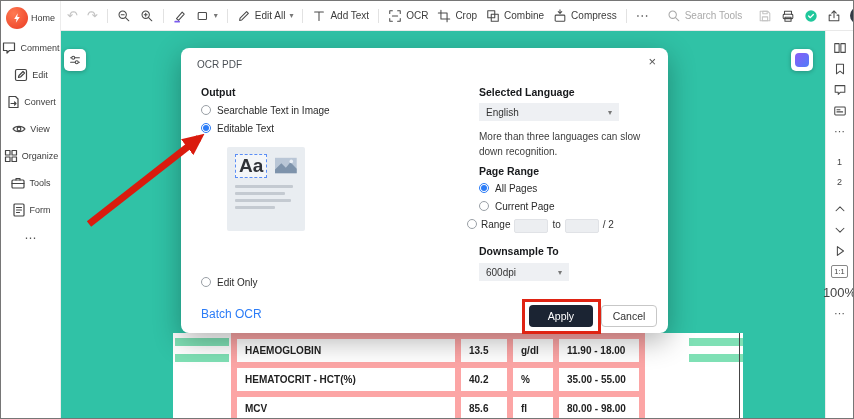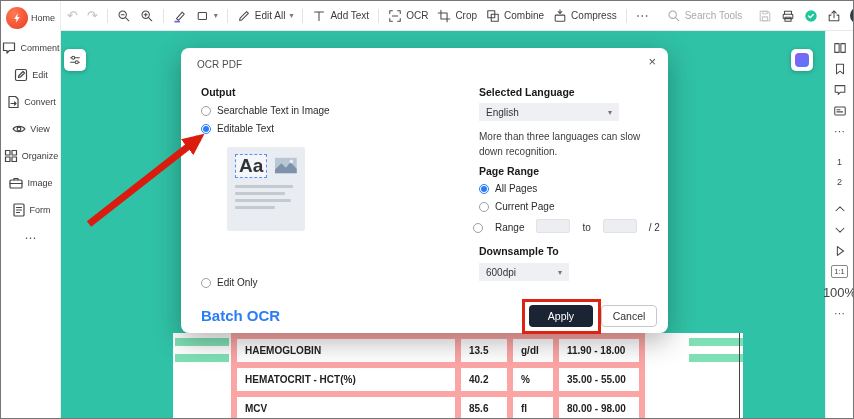--- a/index.html
+++ b/index.html
@@ -47,33 +47,33 @@
   .stripe { position:absolute; height:8px; background:#7fe0b5; }
   .page-edge { position:absolute; left:566px; top:0; bottom:0; width:1px; background:#454545; }
   .doc-table { position:absolute; left:58px; top:0; border-collapse:collapse; table-layout:fixed; }
   .doc-table td { border:6px solid #fca5a5; font-size:10px; font-weight:bold; color:#222; padding:6px 8px; height:28px; overflow:hidden; white-space:nowrap; }
 
   
   .dialog { position:absolute; left:120px; top:17px; width:487px; height:285px; background:#fff; border-radius:8px; box-shadow:0 8px 28px rgba(0,0,0,.3); font-size:10px; color:#333; z-index:10; }
   .dlg-title { position:absolute; left:16px; top:11px; font-size:10px; color:#4a4f55; }
   .dlg-close { position:absolute; right:12px; top:6px; font-size:13px; color:#555; cursor:pointer; }
   .sec-label { position:absolute; font-weight:bold; font-size:10.5px; color:#17191c; }
-  .radio-row { position:absolute; display:flex; align-items:flex-end; gap:6px; cursor:pointer; }
+  .radio-row { position:absolute; display:flex; align-items:flex-start; gap:6px; cursor:pointer; }
   .radio { width:10px; height:10px; border-radius:50%; border:1.5px solid #9aa0a6; background:#fff; position:relative; flex:none; }
   .radio.on { border-color:#2b7cf7; }
   .radio.on::after { content:""; position:absolute; inset:1px; background:#2b7cf7; border-radius:50%; }
   .radio-label { color:#2a2a2a; }
   .thumb { position:absolute; left:46px; top:99px; width:78px; height:84px; background:#e9edf1; border-radius:2px; padding:7px 8px; }
   .thumb-top { display:flex; align-items:flex-start; gap:8px; }
   .aa-box { border:1px dashed #5b8ef5; padding:0 3px; font-size:19px; font-weight:bold; color:#2f3237; line-height:1.15; background:#f4f6f8; }
   .thumb-pic { width:24px; height:17px; margin-top:3px; }
   .thumb-lines { margin-top:7px; display:flex; flex-direction:column; gap:4px; }
   .thumb-lines span { display:block; height:3px; background:#c4cad1; border-radius:1px; }
   .dlg-desc { position:absolute; left:144px; top:104px; width:162px; color:#555; line-height:1.5; }
-  .link { position:absolute; left:20px; top:259px; color:#2b7cf7; font-size:15px; cursor:pointer;font-weight:bold; }
+  .link { position:absolute; left:20px; top:259px; color:#2b7cf7; font-size:12px; cursor:pointer; }
   .dropdown { position:absolute; height:18px; background:#eef0f3; border-radius:0; display:flex; align-items:center; justify-content:space-between; padding:0 7px; cursor:pointer; color:#333; }
   .dlg-note { position:absolute; left:298px; top:81px; width:178px; color:#3d3d3d; line-height:1.5; }
   .mini-input { width:34px; height:14px; background:#eceef1; border:1px solid #e0e2e6; border-radius:2px; outline:none; }
   .btn { position:absolute; height:22px; border-radius:4px; font-size:10.5px; display:flex; align-items:center; justify-content:center; cursor:pointer; }
   .btn-apply { left:348px; top:257px; width:64px; background:#1b2433; color:#fff; border:none; }
   .btn-cancel { left:420px; top:257px; width:56px; background:#fff; color:#333; border:1px solid #c7c7c7; }
   .red-rect { position:absolute; left:341px; top:251px; width:79px; height:35px; border:3px solid #df2313; pointer-events:none; z-index:12; }
 
   .annotation-arrow { position:absolute; left:0; top:0; pointer-events:none; z-index:20; }
 </style>
@@ -125,21 +125,21 @@
           <rect x="2.5" y="9" width="4.5" height="4.5"></rect>
           <rect x="9" y="9" width="4.5" height="4.5"></rect>
         </svg>
       <span>Organize</span>
     </div>
     <div class="side-item">
       <svg class="sic" viewBox="0 0 16 16">
           <rect x="2" y="5" width="12" height="8" rx="1"></rect>
           <path d="M6 5 V3.5 H10 V5 M2 8.5 H14"></path>
         </svg>
-      <span>Image</span>
+      <span>Tools</span>
     </div>
     <div class="side-item">
       <svg class="sic" viewBox="0 0 16 16">
           <rect x="3" y="2" width="10" height="12" rx="1"></rect>
           <path d="M5.5 5.5 H10.5 M5.5 8 H10.5 M5.5 10.5 H8.5"></path>
         </svg>
       <span>Form</span>
     </div>
     <div class="side-item side-more">
       <span>⋯</span>
@@ -395,21 +395,21 @@
 
       <div class="sec-label" style="left:298px;top:117px">Page Range</div>
       <div class="radio-row" style="left:298px;top:135px">
         <span class="radio on"></span>
         <span class="radio-label">All Pages</span>
       </div>
       <div class="radio-row" style="left:298px;top:153px">
         <span class="radio"></span>
         <span class="radio-label">Current Page</span>
       </div>
-      <div class="radio-row" style="left:292px;top:171px;gap:12px">
+      <div class="radio-row" style="left:286px;top:171px;gap:4px">
         <span class="radio"></span>
         <span class="radio-label">Range</span>
         <input class="mini-input" style="">
         <span>to</span>
         <input class="mini-input" style="">
         <span>/ 2</span>
       </div>
 
       <div class="sec-label" style="left:298px;top:197px">Downsample To</div>
       <div class="dropdown" style="left:298px;top:215px;width:90px">

